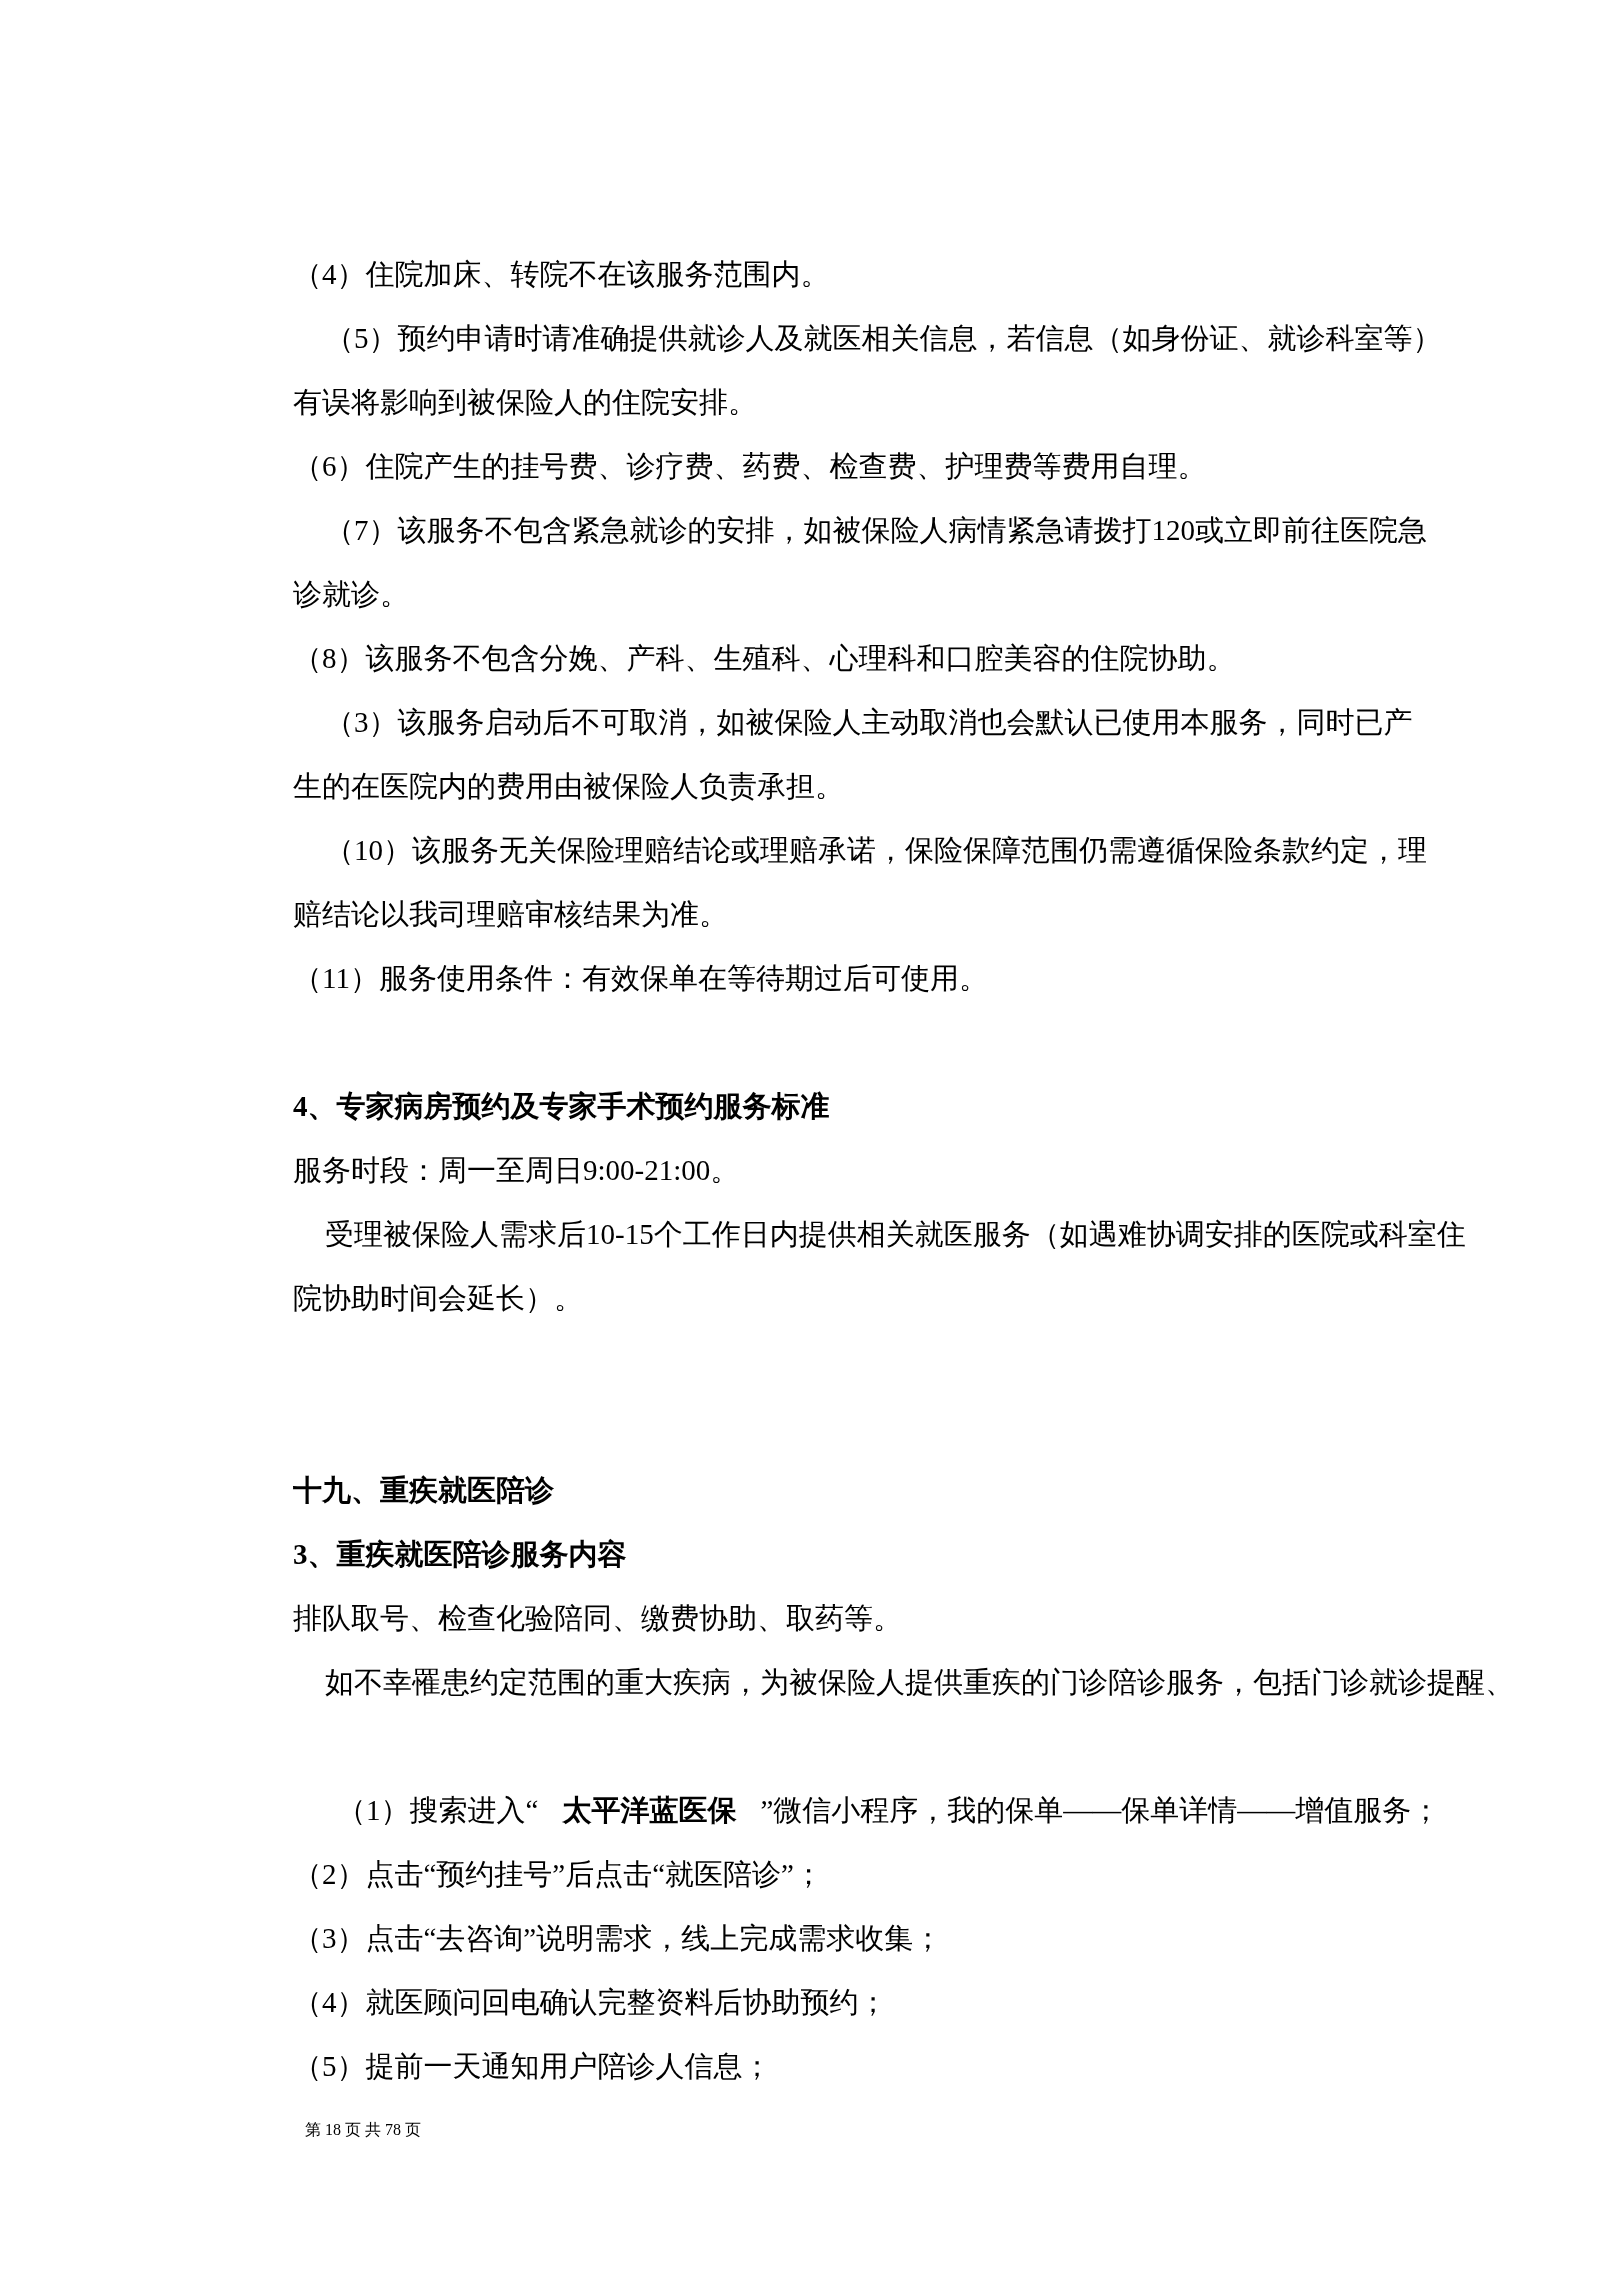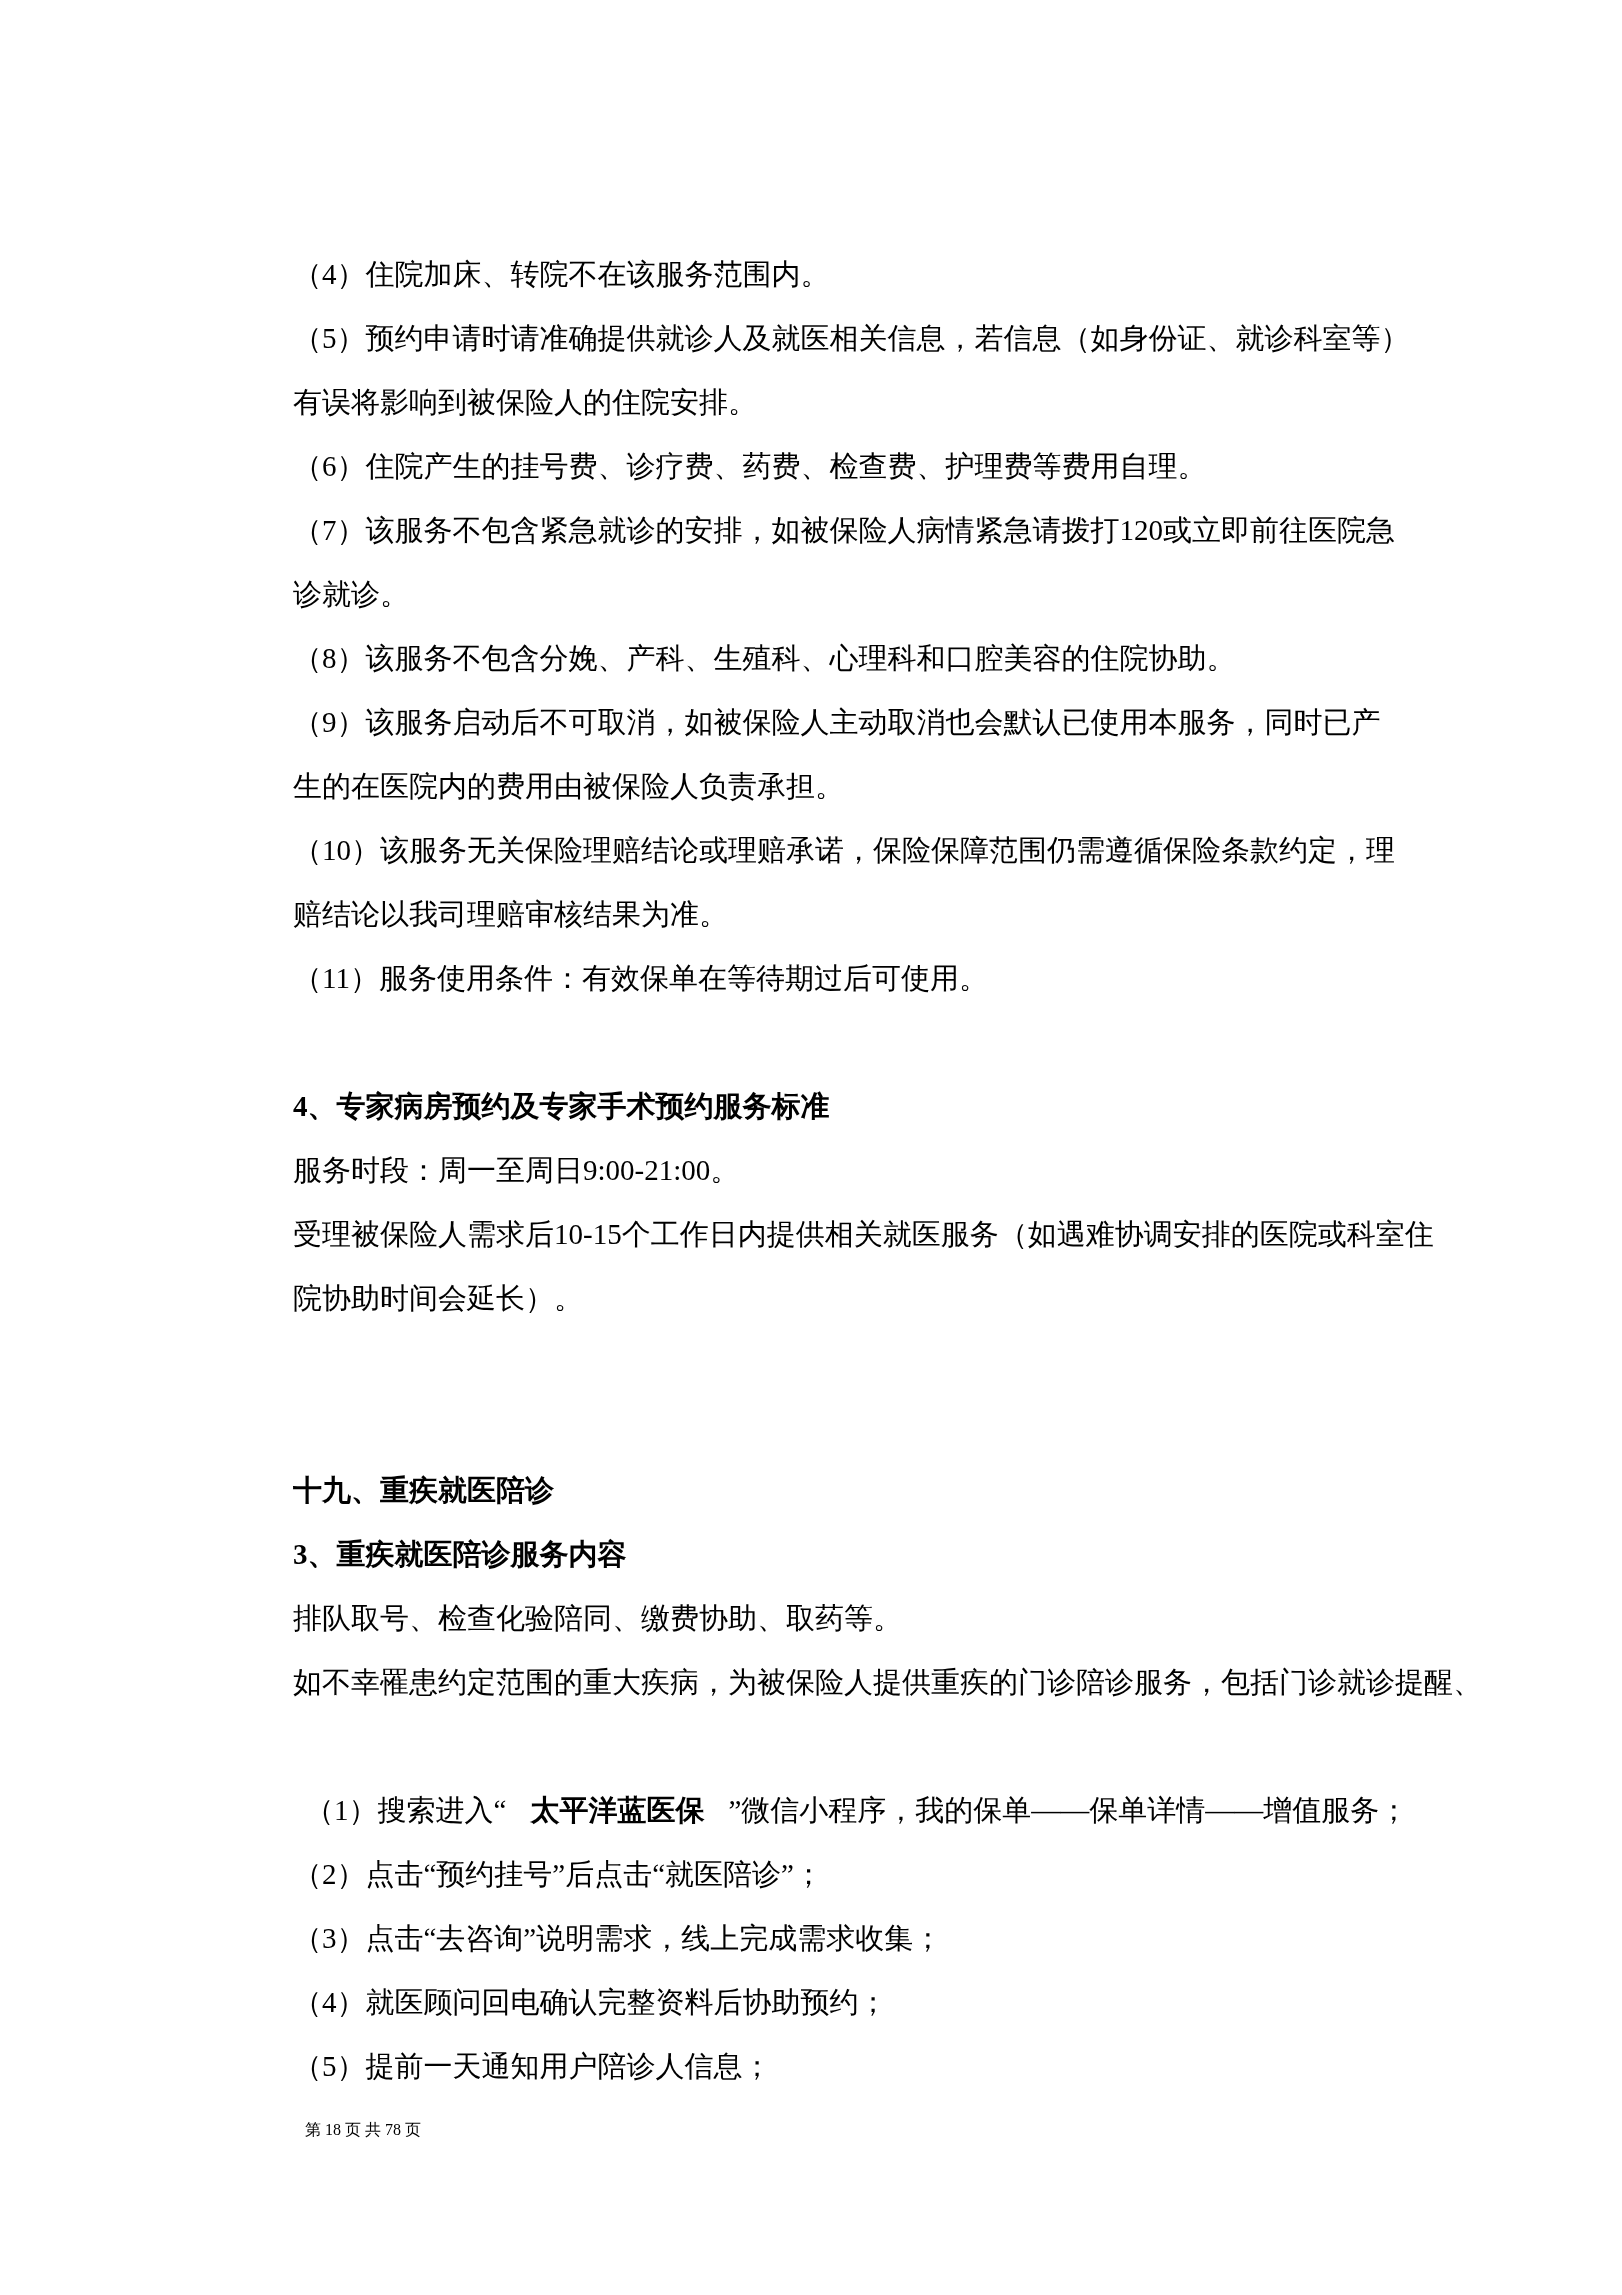--- a/index.html
+++ b/index.html
@@ -20,20 +20,21 @@
   .line {
     height: 64px;
     line-height: 64px;
     font-size: 29px;
     white-space: nowrap;
     text-align: left;
   }
   .full {
     text-align: justify;
     text-align-last: justify;
+    margin-left: 32px;
   }
   .heading {
     font-weight: 700;
   }
   .brand {
     font-weight: 700;
   }
   .gap {
     height: 64px;
   }
@@ -50,21 +51,21 @@
 <div class="page">
   <div class="content">
 
     <div class="line">（4）住院加床、转院不在该服务范围内。</div>
     <div class="line full">（5）预约申请时请准确提供就诊人及就医相关信息，若信息（如身份证、就诊科室等）</div>
     <div class="line">有误将影响到被保险人的住院安排。</div>
     <div class="line">（6）住院产生的挂号费、诊疗费、药费、检查费、护理费等费用自理。</div>
     <div class="line full">（7）该服务不包含紧急就诊的安排，如被保险人病情紧急请拨打120或立即前往医院急</div>
     <div class="line">诊就诊。</div>
     <div class="line">（8）该服务不包含分娩、产科、生殖科、心理科和口腔美容的住院协助。</div>
-    <div class="line full">（9）该服务启动后不可取消，如被保险人主动取消也会默认已使用本服务，同时已产</div>
+    <div class="line full">（3）该服务启动后不可取消，如被保险人主动取消也会默认已使用本服务，同时已产</div>
     <div class="line">生的在医院内的费用由被保险人负责承担。</div>
     <div class="line full">（10）该服务无关保险理赔结论或理赔承诺，保险保障范围仍需遵循保险条款约定，理</div>
     <div class="line">赔结论以我司理赔审核结果为准。</div>
     <div class="line">（11）服务使用条件：有效保单在等待期过后可使用。</div>
 
     <div class="gap"></div>
 
     <div class="line heading">4、专家病房预约及专家手术预约服务标准</div>
     <div class="line">服务时段：周一至周日9:00-21:00。</div>
     <div class="line full">受理被保险人需求后10-15个工作日内提供相关就医服务（如遇难协调安排的医院或科室住</div>

